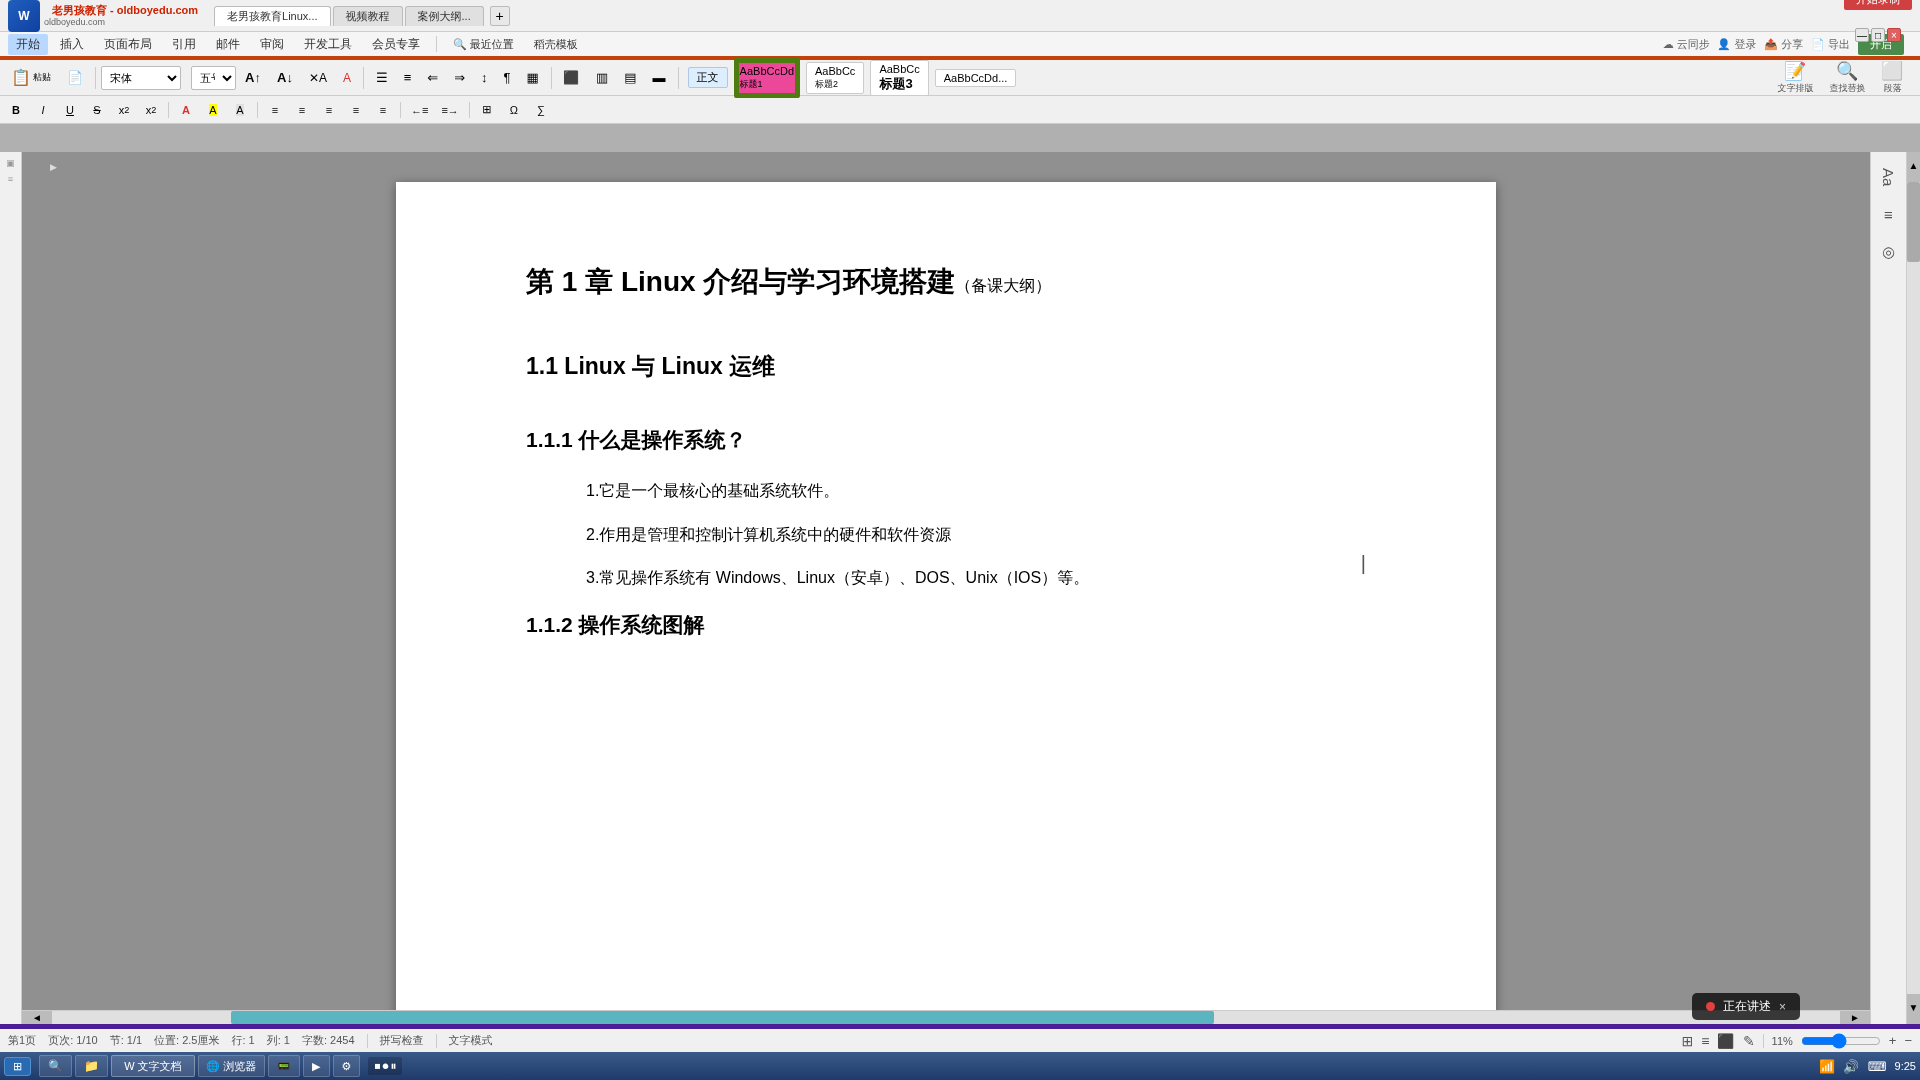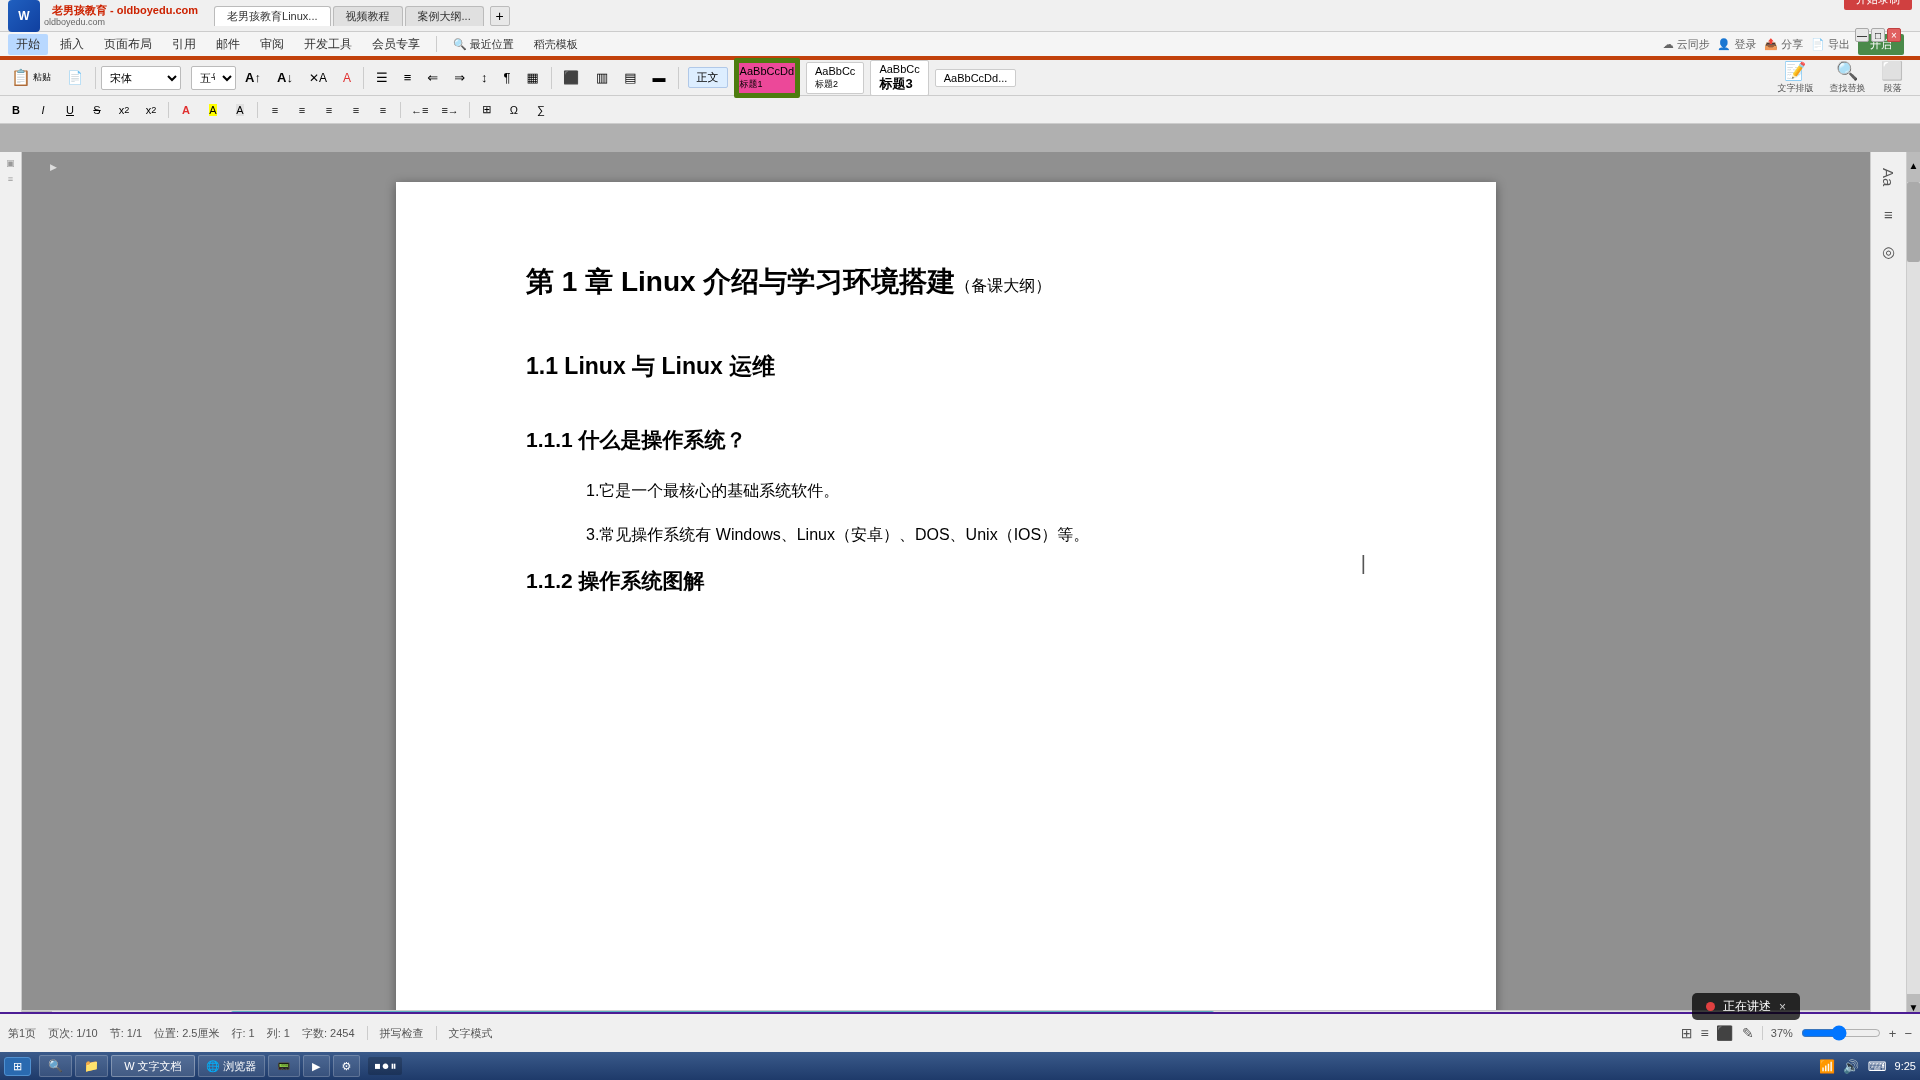--- a/index.html
+++ b/index.html
@@ -475,20 +475,23 @@
         <div style="">
           <h3 style="font-size:21px;font-weight:bold;color:#000;font-family:'SimHei','黑体',sans-serif;margin-bottom:24px;">
             <span>1.1.1  什么是操作系统？</span>
           </h3>
 
           <div style="margin-left:60px;">
             <p style="font-size:16px;color:#000;margin-bottom:18px;line-height:1.6;">
               <span>1.它是一个最核心的基础系统软件。</span>
             </p>
             <p style="font-size:16px;color:#000;margin-bottom:18px;line-height:1.6;">
+              <span>2.作用是管理和控制计算机系统中的硬件和软件资源</span>
+            </p>
+            <p style="font-size:16px;color:#000;margin-bottom:18px;line-height:1.6;">
               <span>3.常见操作系统有 Windows、Linux（安卓）、DOS、Unix（IOS）等。</span>
             </p>
           </div>
         </div>
 
         <div style="margin-top:20px;">
           <h3 style="font-size:21px;font-weight:bold;color:#000;font-family:'SimHei','黑体',sans-serif;">
             <span>1.1.2  操作系统图解</span>
           </h3>
         </div>
@@ -517,40 +520,40 @@
   </div>
 
   <div style="position:absolute;bottom:56px;left:22px;right:50px;height:14px;background:#e0e0e0;border-top:1px solid #ccc;display:flex;align-items:center;">
     <div style="width:30px;height:100%;background:#bbb;display:flex;align-items:center;justify-content:center;cursor:pointer;font-size:10px;">◄</div>
     <div style="flex:1;position:relative;height:100%;">
       <div style="position:absolute;left:10%;width:55%;height:100%;background:#5ab5c0;cursor:pointer;border-radius:2px;"></div>
     </div>
     <div style="width:30px;height:100%;background:#bbb;display:flex;align-items:center;justify-content:center;cursor:pointer;font-size:10px;">►</div>
   </div>
 
-  <div style="position:absolute;bottom:28px;left:0;right:0;height:40px;background:#f0f0f0;border-top:2px solid #4c1d95;display:flex;align-items:center;padding:0 8px;gap:12px;font-size:11px;color:#555;">
+  <div style="position:absolute;bottom:28px;left:0;right:0;height:28px;background:#f0f0f0;border-top:5px solid #4c1d95;display:flex;align-items:center;padding:0 8px;gap:12px;font-size:11px;color:#555;">
     <span>第1页</span>
     <span>页次: 1/10</span>
     <span>节: 1/1</span>
     <span>位置: 2.5厘米</span>
     <span>行: 1</span>
     <span>列: 1</span>
     <span>字数: 2454</span>
     <div style="width:1px;height:14px;background:#ccc;"></div>
     <span>拼写检查</span>
     <div style="width:1px;height:14px;background:#ccc;"></div>
     <span>文字模式</span>
 
     <div style="margin-left:auto;display:flex;align-items:center;gap:8px;">
       <span style="font-size:14px;cursor:pointer;">⊞</span>
       <span style="font-size:14px;cursor:pointer;">≡</span>
       <span style="font-size:14px;cursor:pointer;">⬛</span>
       <span style="font-size:14px;cursor:pointer;">✎</span>
       <div style="width:1px;height:14px;background:#ccc;"></div>
-      <span style="font-size:11px;">37%</span>
+      <span style="font-size:11px;">11%</span>
       <input type="range" min="10" max="200" value="100" style="width: 80px; height: 12px;">
       <span style="font-size:13px;cursor:pointer;">+</span>
       <span style="font-size:13px;cursor:pointer;">−</span>
     </div>
   </div>
 
   <div style="position:absolute;bottom:60px;right:120px;background:rgba(0,0,0,0.75);color:white;font-size:12px;padding:5px 14px;border-radius:5px;display:flex;align-items:center;gap:8px;">
     <div style="width:9px;height:9px;background:#e04040;border-radius:50%;"></div>
     <span>正在讲述</span>
     <span style="cursor:pointer;color:#ccc;">×</span>

